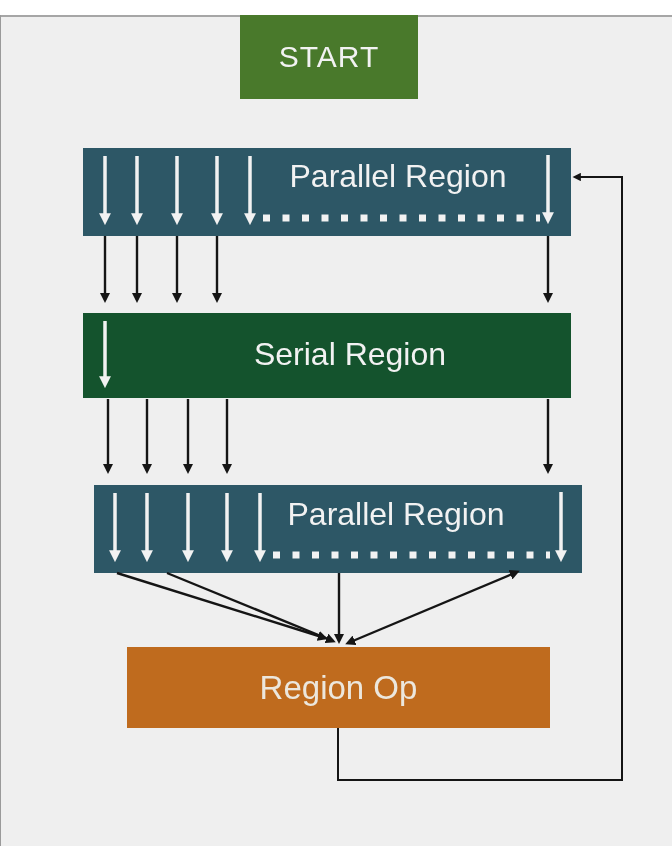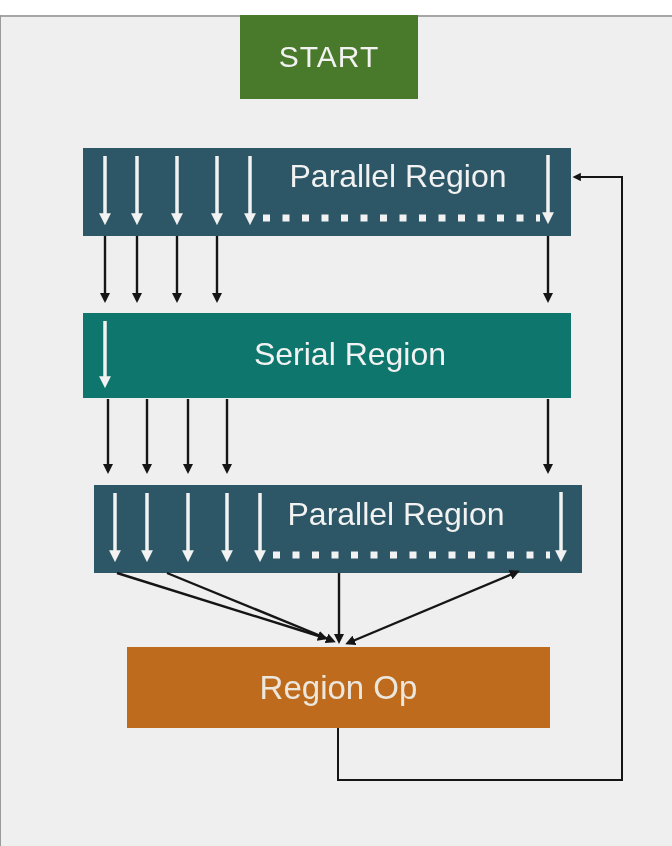--- a/index.html
+++ b/index.html
@@ -37,21 +37,21 @@
   <div class="edge-left"></div>
 
   <div class="node" id="node-start" style="background: rgb(73, 121, 43);">
     <span class="lbl">START</span>
   </div>
 
   <div class="node" id="node-p1" style="background: rgb(45, 87, 102);">
     <span class="lbl">Parallel Region</span>
   </div>
 
-  <div class="node" id="node-serial" style="background: #0f766e;">
+  <div class="node" id="node-serial" style="background: #14532d;">
     <span class="lbl">Serial Region</span>
   </div>
 
   <div class="node" id="node-p2" style="background: rgb(45, 87, 102);">
     <span class="lbl">Parallel Region</span>
   </div>
 
   <div class="node" id="node-reduce" style="background: rgb(191, 107, 30);">
     <span class="lbl">Region Op</span>
   </div>

